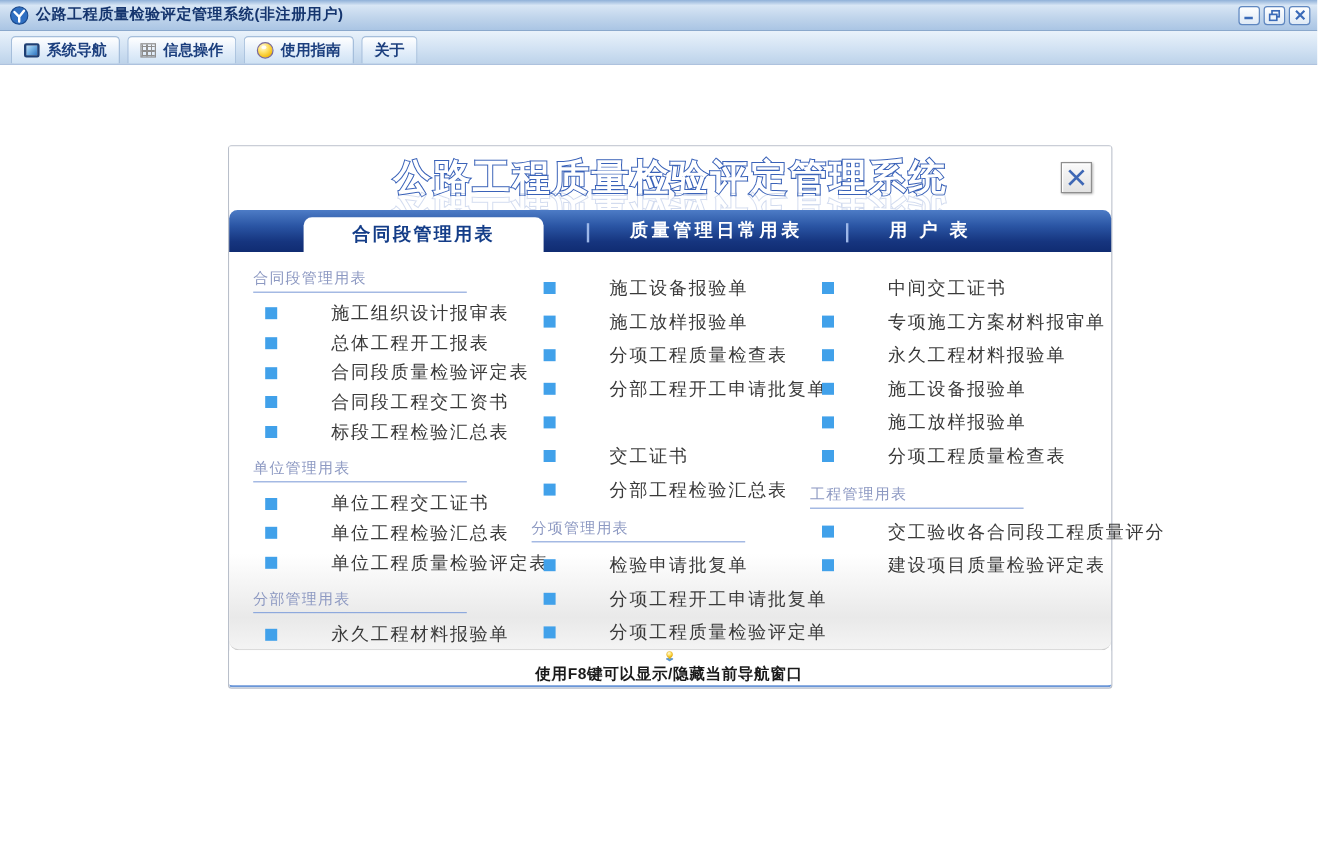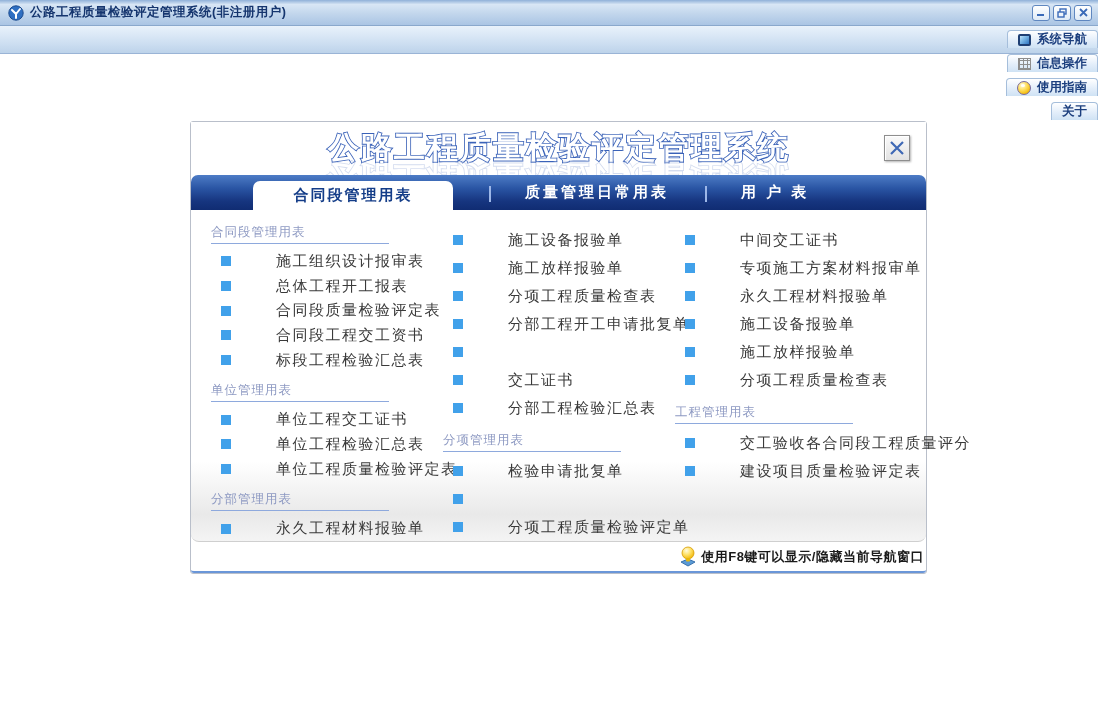--- a/index.html
+++ b/index.html
@@ -22,21 +22,21 @@
     border:1px solid #5f87c0; border-radius:3px;
     display:flex; align-items:center; justify-content:center; cursor:default;
   }
   .win-btn svg { display:block; }
 
   
   .toolbar {
     position:absolute; left:0; top:26px; width:1098px; height:28px;
     background:linear-gradient(180deg,#e9f2fb 0%,#cfe0f2 60%,#bdd3ea 100%);
     border-bottom:1px solid #9ab4d6;
-    display:flex; align-items:flex-end; padding:4px 0 0 9px; gap:6px;flex-direction:column;
+    display:flex; align-items:flex-end; padding:16px 0 0 9px; gap:6px;
   }
   .tool-btn {
     height:23px; display:inline-flex; align-items:center; gap:6px;
     padding:0 10px; background:linear-gradient(180deg,#ffffff 0%,#e3eefa 55%,#cfe2f4 100%);
     border:1px solid #a5bedb; border-bottom:none; border-radius:4px 4px 0 0;
     font-size:12.5px; font-weight:bold; color:#1c3f7e; cursor:default;
   }
   .icon-monitor { width:13px; height:12px; border:2px solid #1e3f74; border-radius:2px;
     background:linear-gradient(135deg,#bfe0f7 0%,#7db9e8 40%,#2e74c0 100%); }
   .icon-grid { width:13px; height:12px;
@@ -102,21 +102,21 @@
     border-bottom:1px solid #8ea9dd; padding:3px 0 2px 0; margin:7px 0 5px 0;
   }
   .nav-item { height:28px; display:flex; align-items:center; cursor:default;gap:32px; }
   .bullet { width:10px; height:10px; background:#41a1ea; margin:0 13px 0 10px; flex:0 0 auto; }
   .nav-label { font-size:15px; color:#3a3a3a; letter-spacing:1.5px; white-space:nowrap; }
 
   
   .panel-footer {
     height:31px; display:flex; align-items:center; justify-content:flex-end;
     gap:1px; padding-right:2px; background:#ffffff;
-    border-bottom:2px solid #6a96d8; border-radius:0 0 3px 3px;
+    border-bottom:2px solid #6a96d8; border-radius:0 0 3px 3px;flex-direction:column;
   }
   .hint-text { font-size:13px; font-weight:bold; color:#1a1a1a; letter-spacing:.5px; }
 </style>
 </head>
 <body>
 
 <div class="screen">
 
   <div class="titlebar">
     <svg class="app-icon" viewBox="0 0 16 16">
@@ -260,20 +260,21 @@
             <span class="bullet"></span>
             <span class="nav-label">分部工程检验汇总表</span>
           </div>
           <div class="nav-section">分项管理用表</div>
           <div class="nav-item">
             <span class="bullet"></span>
             <span class="nav-label">检验申请批复单</span>
           </div>
           <div class="nav-item">
             <span class="bullet"></span>
+            <span class="nav-label">分项工程开工申请批复单</span>
           </div>
           <div class="nav-item">
             <span class="bullet"></span>
             <span class="nav-label">分项工程质量检验评定单</span>
           </div>
         </div>
       <div class="nav-col pad-top">
           <div class="nav-item">
             <span class="bullet"></span>
             <span class="nav-label">中间交工证书</span>

